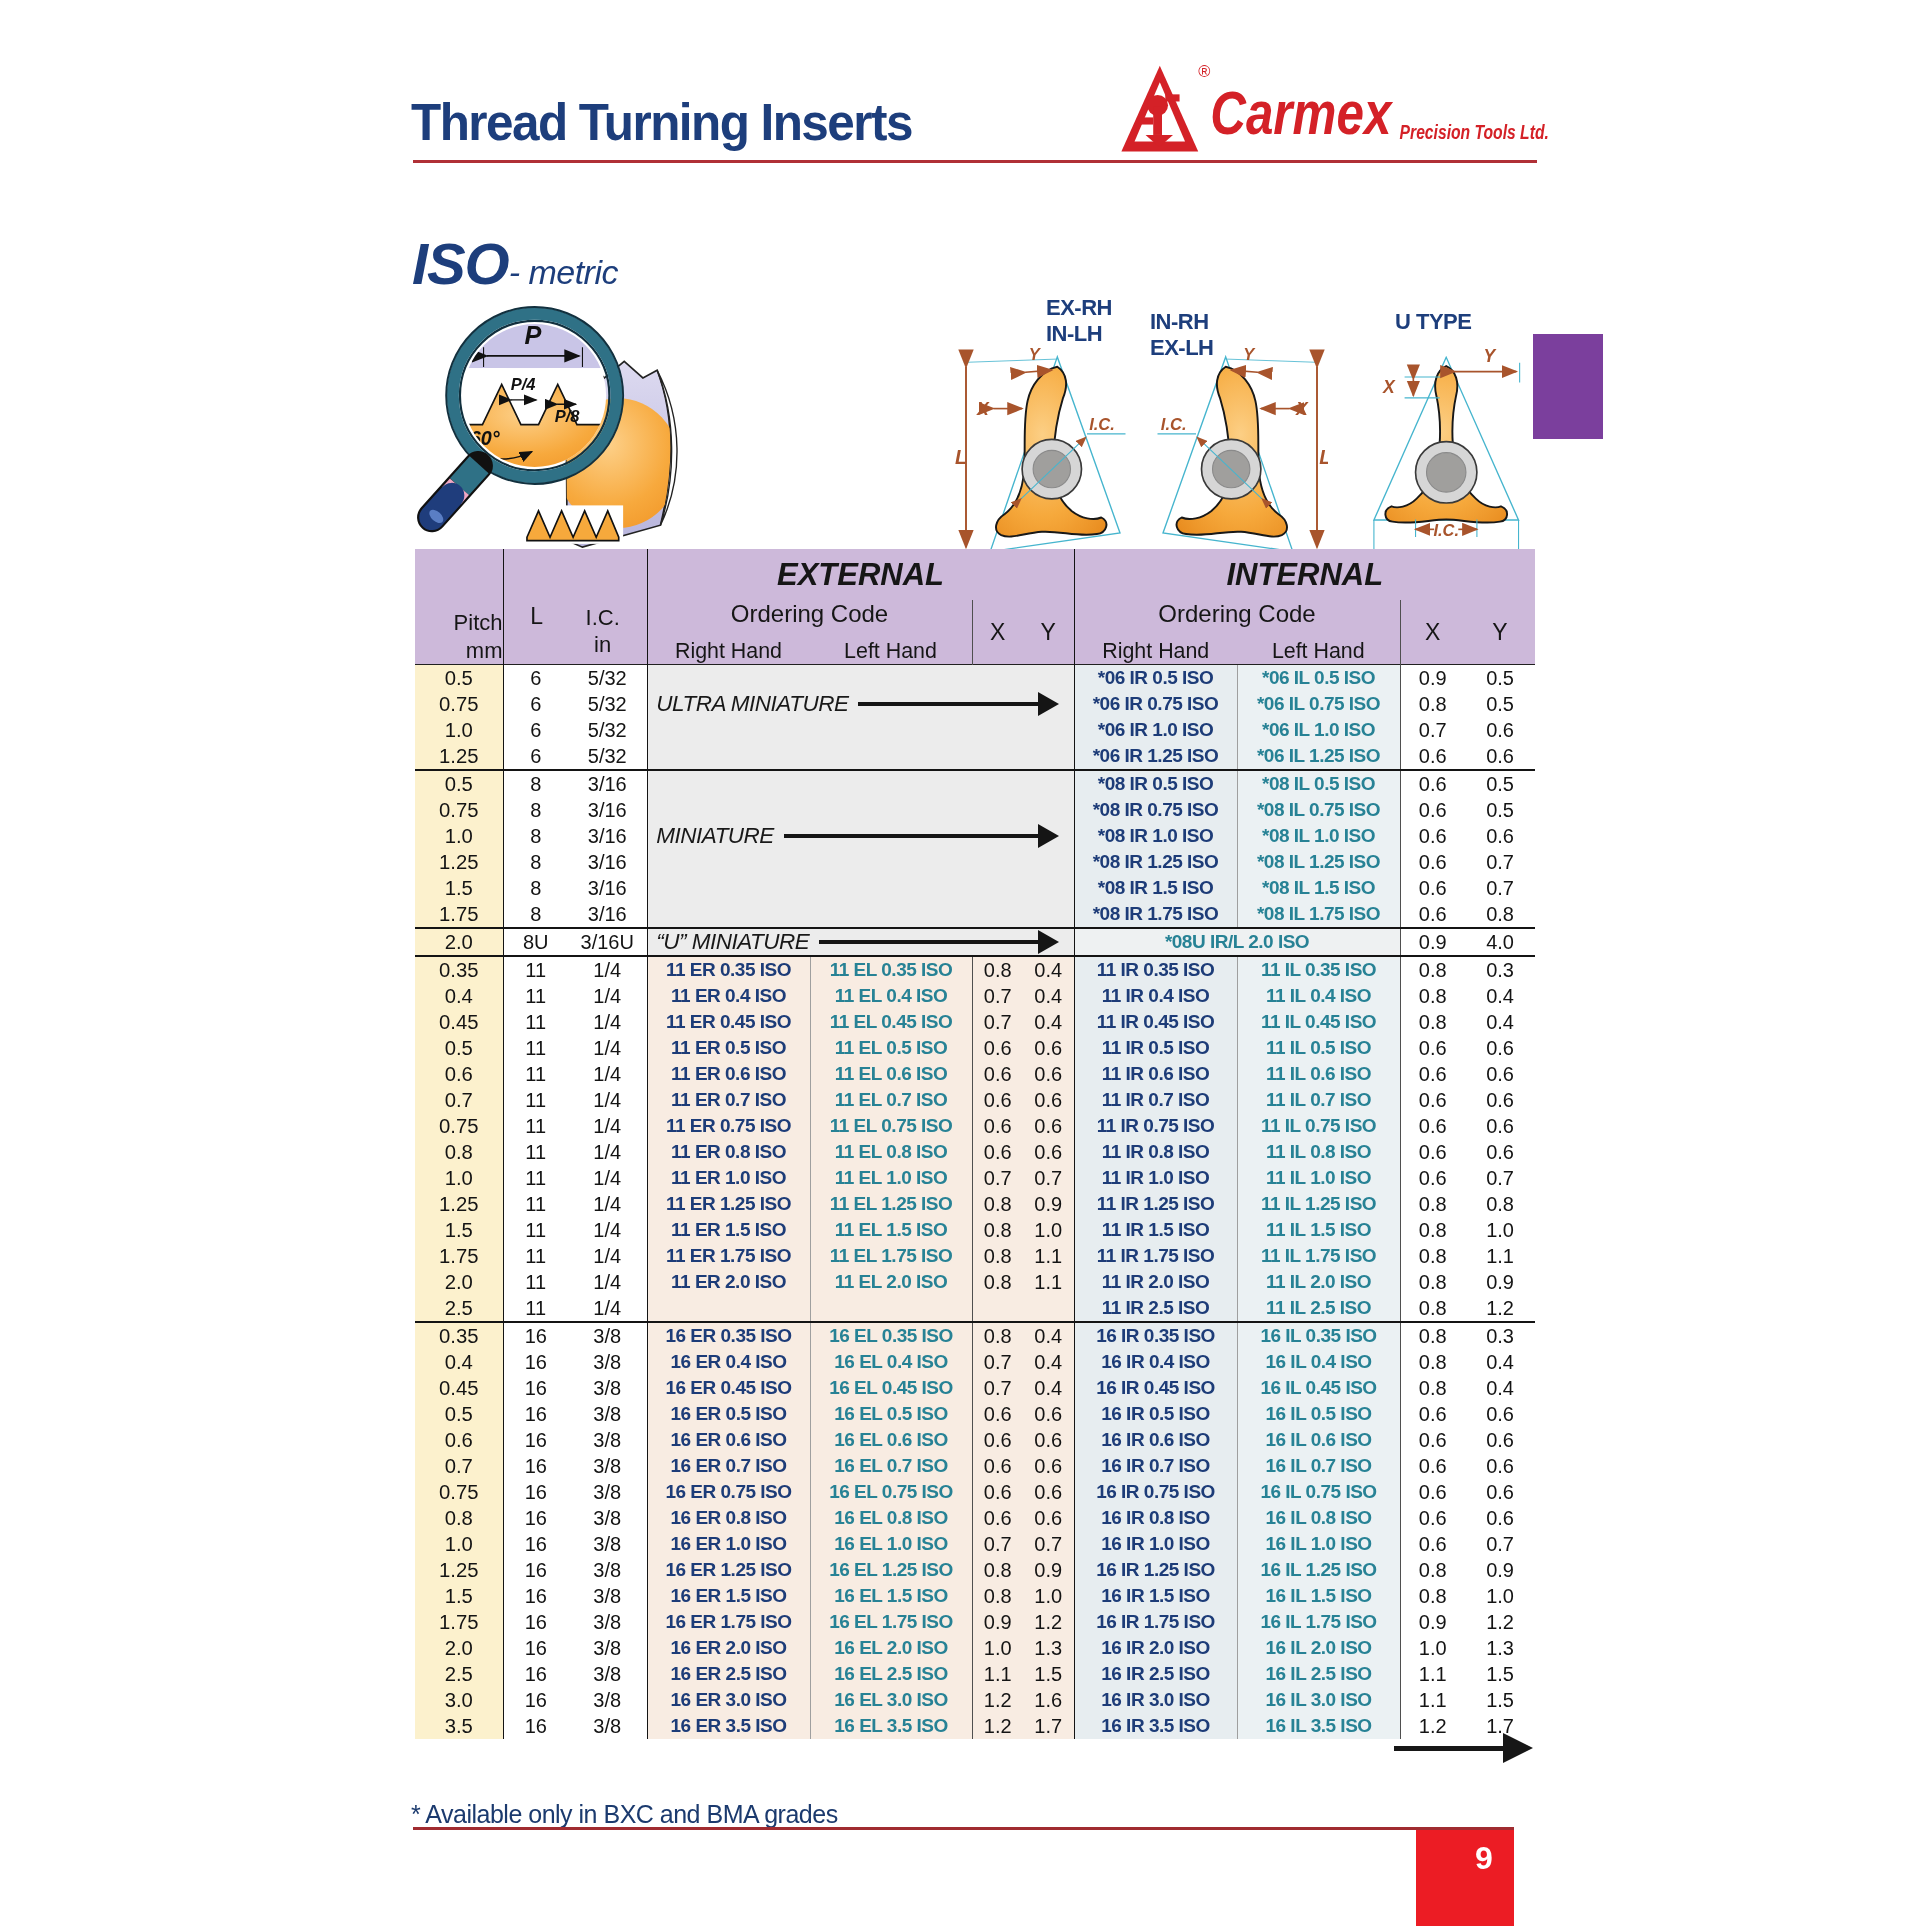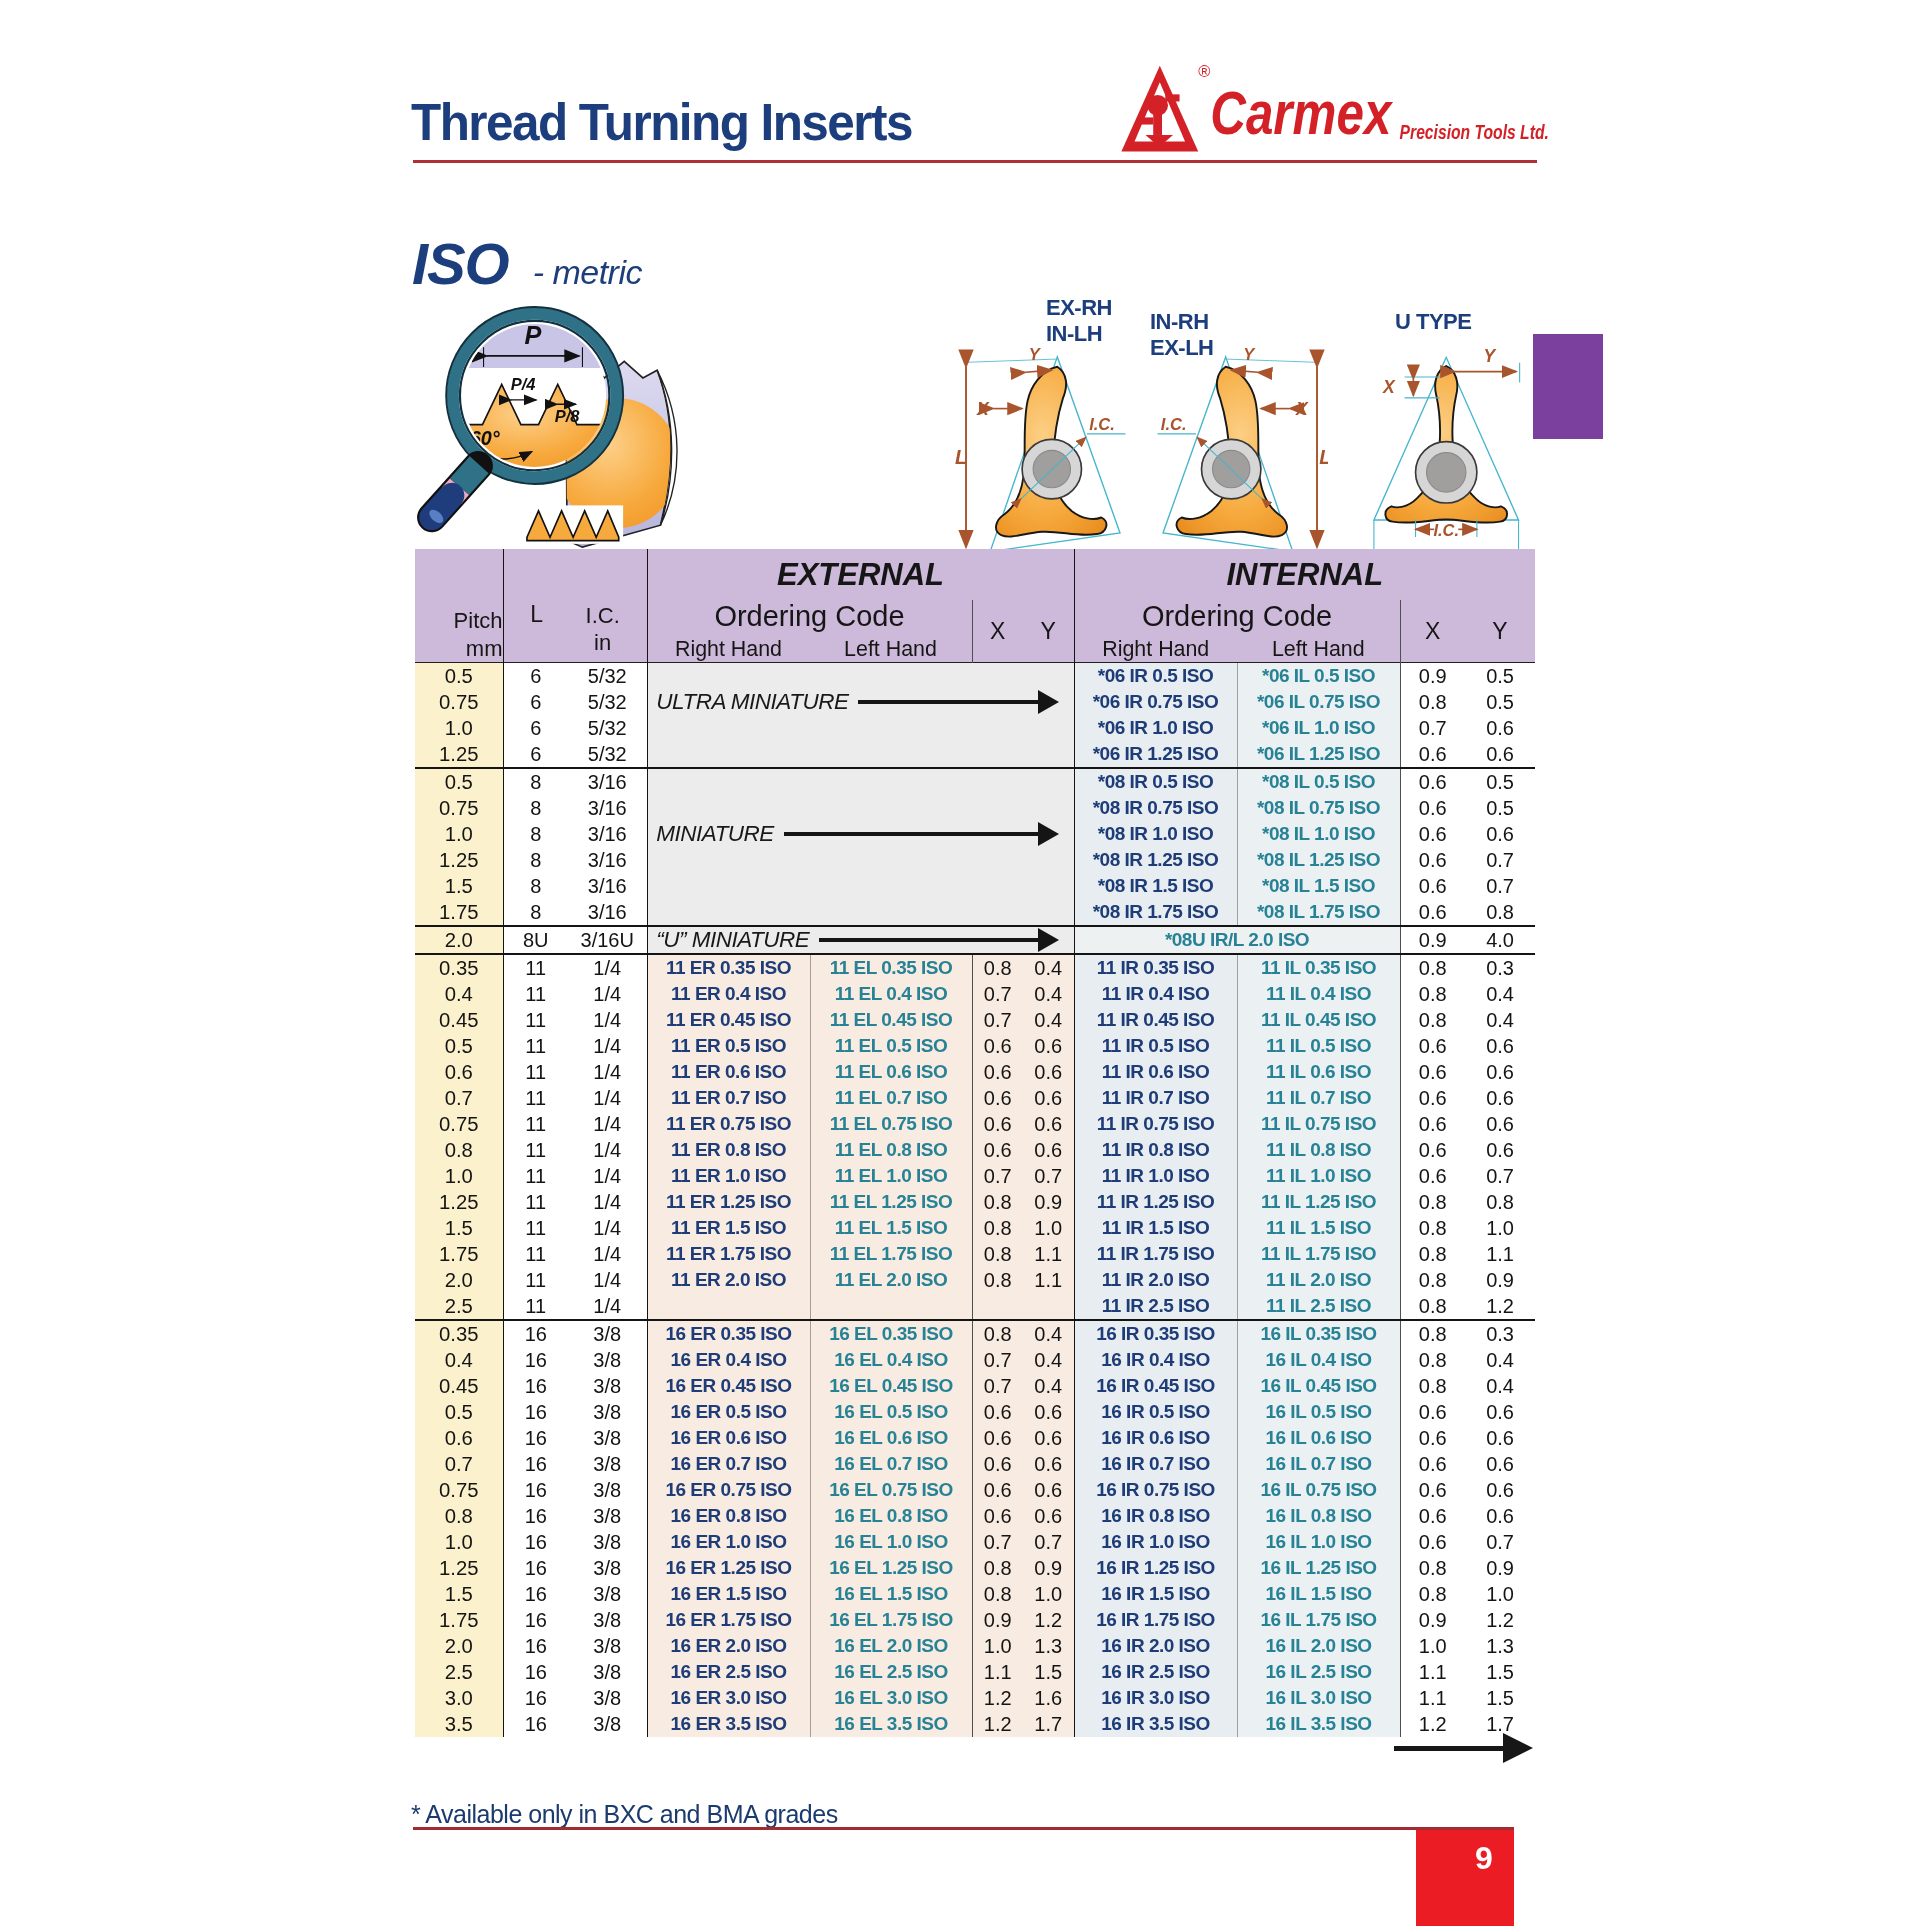--- a/index.html
+++ b/index.html
@@ -8,42 +8,42 @@
   .abs{position:absolute;}
 
   
   .page-title{left:411px;top:92px;font-size:52px;font-weight:bold;color:#1d3e7c;
               letter-spacing:-1.6px;transform:scaleX(.95);transform-origin:left top;white-space:nowrap;}
   .head-rule{left:413px;top:160px;width:1124px;height:3.3px;background:#b03036;}
 
   
   .iso-heading{left:412px;top:230px;display:flex;align-items:baseline;color:#1d3e7c;}
   .iso-big{font-size:58px;font-weight:800;font-style:italic;letter-spacing:-1.1px;}
-  .iso-rest{font-size:34px;font-style:italic;font-weight:500;margin-left:24px;letter-spacing:-0.5px;}
+  .iso-rest{font-size:34px;font-style:italic;font-weight:500;margin-left:0;letter-spacing:-0.5px;}
 
   
   .diag-label{font-size:22px;font-weight:bold;color:#1d3e7c;line-height:26px;letter-spacing:-0.5px;white-space:nowrap;}
 
   .purple-swatch{left:1533px;top:334px;width:70px;height:105px;background:#7b3f9d;}
 
   
   #inserts-table{position:absolute;left:415px;top:549px;width:1119px;border-collapse:collapse;
                  table-layout:fixed;}
   #inserts-table th,#inserts-table td{padding:0;}
   thead th{background:#cdb9da;font-weight:normal;color:#161616;}
   thead tr:first-child{height:51px;}
   thead tr:last-child{height:59px;}
   .hp{vertical-align:bottom;padding-bottom:5.5px;font-size:22px;line-height:27.5px;text-align:right;}
   .hlic{vertical-align:bottom;}
   .licwrap{display:flex;align-items:flex-end;justify-content:space-around;padding:0 5.5px;}
   .hl{font-size:23px;margin-bottom:34px;}
   .hic{display:flex;flex-direction:column;font-size:22px;line-height:27.5px;padding-bottom:5.5px;text-align:center;}
   .hsect{font-size:31px;font-style:italic;font-weight:bold;vertical-align:middle;letter-spacing:0;}
   .hoc{vertical-align:top;padding-top:3.3px;}
-  .oct{font-size:29px;margin-bottom:4px;}
+  .oct{font-size:24px;margin-bottom:11px;}
   .ocb{display:flex;align-items:center;}
   .ocb span{flex:1;font-size:21.4px;}
   .hxy{font-size:23px;vertical-align:middle;}
   .bl3{border-left:1.6px solid #141414;}
   .bl2{border-left:1.1px solid #4f4f4f;}
   .bl1{border-left:0.5px solid #9f9f9f;}
   tbody:first-of-type tr:first-child td{border-top:1.6px solid #202020;}
   .gs td{border-top:2.2px solid #141414;}
   #inserts-table td{height:26px;text-align:center;vertical-align:middle;white-space:nowrap;overflow:hidden;}
   .pitch{background:#fcf1cd;font-size:20.3px;color:#141414;}

